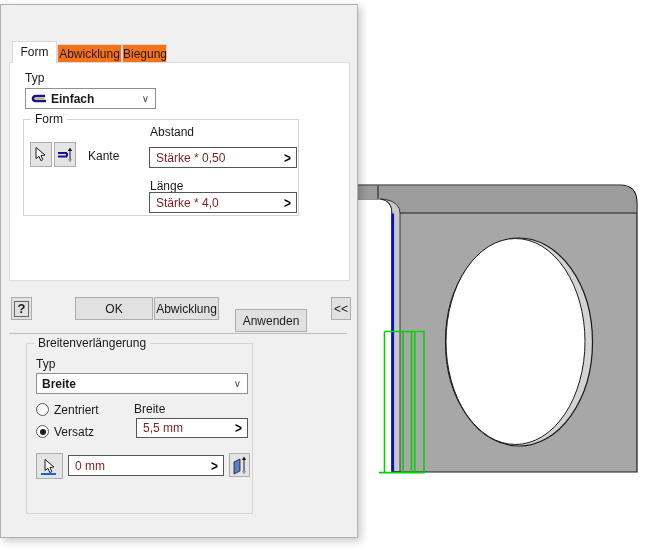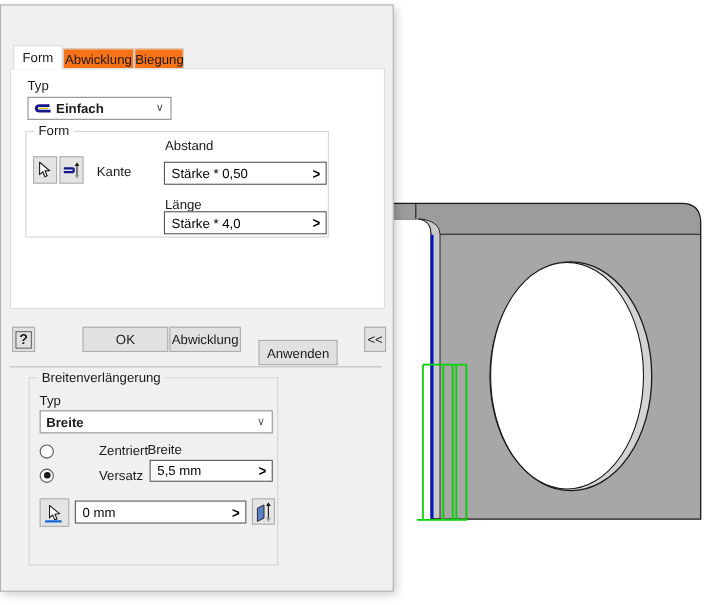--- a/index.html
+++ b/index.html
@@ -51,41 +51,41 @@
     position:absolute;left:4px;bottom:3px;width:15px;height:2px;background:#1266d8;
   }
   
   .expr{
     position:absolute;display:flex;align-items:center;box-sizing:border-box;
     background:#ffffff;border:1px solid #565656;z-index:6;
   }
   .expr input{
     flex:1;min-width:0;border:none;outline:none;background:transparent;
     font-family:"Liberation Sans","DejaVu Sans",sans-serif;font-size:12px;
-    padding:0 0 0 6px;color:#000000;
+    padding:0 0 0 6px;color:#7f1d1d;
   }
   .expr .arrow{
     width:17px;text-align:center;font-weight:700;font-size:12px;color:#000;
     transform:scaleY(1.15);cursor:pointer;
   }
   
   .dropdown{
     position:absolute;display:flex;align-items:center;box-sizing:border-box;
     background:#ffffff;border:1px solid #8f8f8f;z-index:6;cursor:pointer;padding:0 4px;
   }
   .dropdown .dd-text{flex:1;padding-left:3px;font-weight:bold;}
   .dropdown .chev{color:#505050;font-size:10px;padding-right:2px;}
   
   .btn{
     position:absolute;background:#e1e1e1;border:1px solid #adadad;box-sizing:border-box;
     text-align:center;z-index:6;cursor:pointer;display:flex;align-items:center;justify-content:center;
   }
   .separator{position:absolute;left:8px;width:338px;height:1px;background:#bcbcbc;z-index:5;}
   
-  .radio{position:absolute;display:flex;align-items:center;z-index:6;cursor:pointer;gap:36px;}
+  .radio{position:absolute;display:flex;align-items:flex-start;z-index:6;cursor:pointer;}
   .rb{
     width:13px;height:13px;border:1px solid #5a5a5a;border-radius:50%;
     background:#fff;box-sizing:border-box;margin-right:5px;position:relative;flex:none;
   }
   .radio.checked .rb::after{
     content:"";position:absolute;left:2.5px;top:2.5px;width:6px;height:6px;
     border-radius:50%;background:#1a1a1a;
   }
   .help-q{font-weight:700;font-size:13px;border:1px solid #666;padding:0 3px;line-height:14px;}
 </style>

